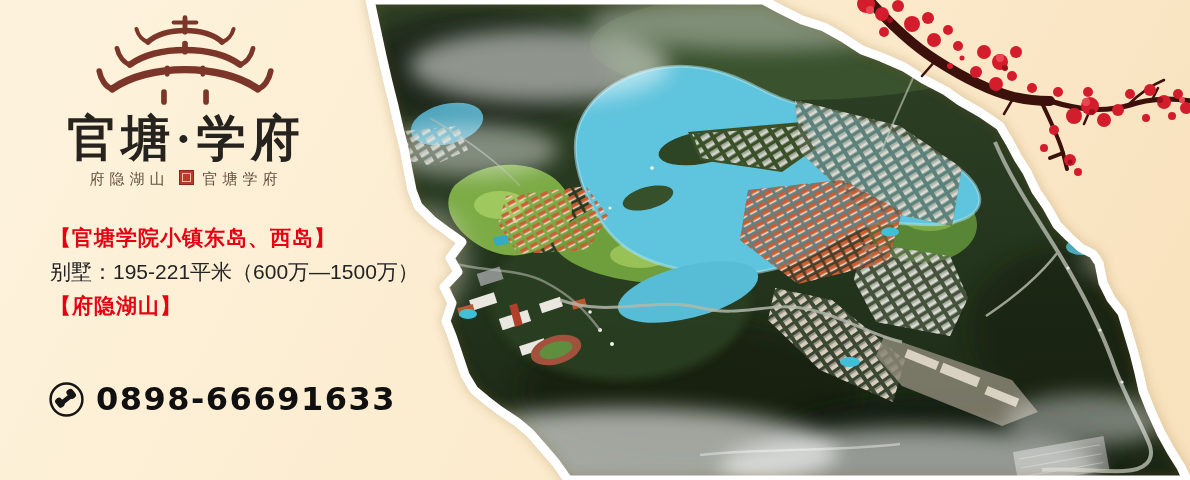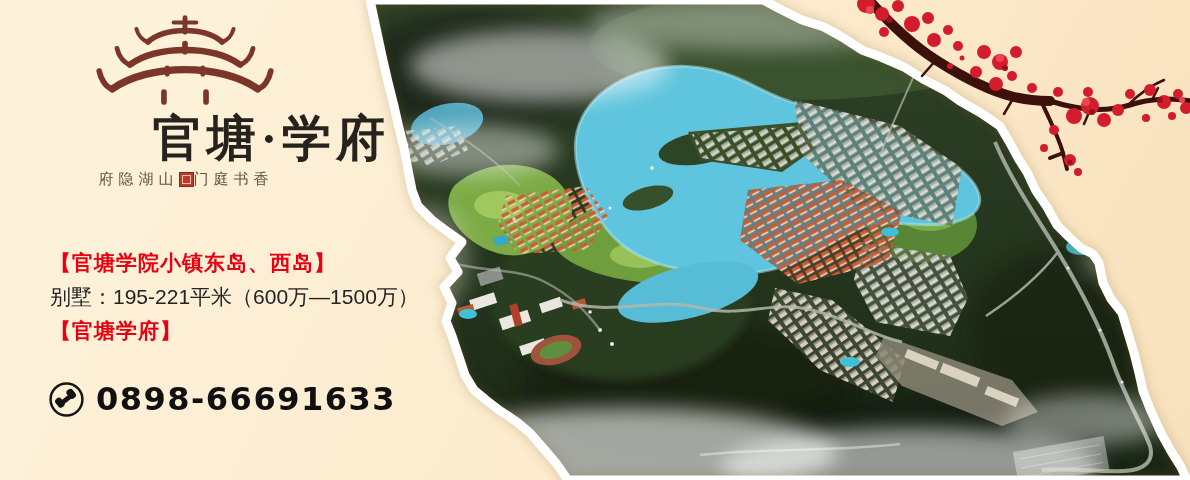--- a/index.html
+++ b/index.html
@@ -6,32 +6,32 @@
   .banner{
     position:relative;width:1190px;height:480px;overflow:hidden;
     background:linear-gradient(118deg,#fdf3dd 0%,#fceccf 48%,#f8e1bc 100%);
     font-family:"Liberation Sans","DejaVu Sans",sans-serif;
   }
   .art{position:absolute;left:0;top:0;width:1190px;height:480px;z-index:1;display:block;}
   .left-panel{position:absolute;left:0;top:0;width:440px;height:480px;z-index:2;}
   .logo{position:absolute;left:96px;top:12px;width:178px;height:94px;}
   .logo svg{width:100%;height:100%;display:block;}
   .brand-title{
-    position:absolute;left:0;top:106px;width:372px;text-align:right;
+    position:absolute;left:0;top:106px;width:372px;text-align:center;
     font-family:"Liberation Serif","DejaVu Serif",serif;font-weight:700;
-    font-size:49px;letter-spacing:5px;color:#26221d;white-space:nowrap;padding-left:18px;
+    font-size:49px;letter-spacing:5px;color:#26221d;white-space:nowrap;
   }
   .brand-subtitle{
     position:absolute;left:0;top:170px;width:372px;
-    display:flex;justify-content:center;align-items:center;
+    display:flex;justify-content:center;gap:9px;
     color:#63503f;font-size:15px;letter-spacing:5px;white-space:nowrap;
   }
   .seal{width:15px;height:15px;background:#bf392b;border:1px solid #8e241c;box-sizing:border-box;position:relative;flex:0 0 auto;}
   .seal::after{content:"";position:absolute;inset:2px;border:1px solid rgba(255,240,220,.75);}
-  .info-block{position:absolute;left:50px;top:222px;width:400px;margin-top:25px;}
+  .info-block{position:absolute;left:50px;top:222px;width:400px;}
   .info-line{font-size:21px;line-height:31px;color:#232323;white-space:nowrap;}
   .info-line.red{color:#e60012;font-weight:700;letter-spacing:1px;}
   .info-line .small{font-size:14px;}
   .phone-row{position:absolute;left:48px;top:380px;display:flex;align-items:center;gap:11px;color:#101010;}
   .phone-icon{width:37px;height:37px;flex:0 0 auto;}
   .phone-icon svg{width:100%;height:100%;display:block;}
   .phone-number{font-size:32px;font-weight:600;letter-spacing:1.5px;font-family:"DejaVu Sans","Liberation Sans",sans-serif;white-space:nowrap;}
 </style>
 </head>
 <body>
@@ -270,32 +270,32 @@
           <path d="M84,96 L84,108 M136,96 L136,108" stroke-width="7"></path>
         </g>
       </svg>
     </div>
 
     <div class="brand-title">官塘·学府</div>
 
     <div class="brand-subtitle">
       <span>府隐湖山</span>
       <span class="seal"></span>
-      <span>门庭书香</span>
+      <span>官塘学府</span>
     </div>
 
     <div class="info-block">
       <div class="info-line red">
         <span>【官塘学院小镇东岛、西岛】</span><span class="small"></span><span></span>
       </div>
       <div class="info-line">
         <span>别墅：195-221平米（600万—1500万）</span><span class="small"></span><span></span>
       </div>
       <div class="info-line red">
-        <span>【官塘学府】</span><span class="small"></span><span></span>
+        <span>【府隐湖山】</span><span class="small"></span><span></span>
       </div>
     </div>
 
     <div class="phone-row">
       <span class="phone-icon">
         <svg viewBox="0 0 36 36" aria-hidden="true">
           <circle cx="18" cy="18" r="15.5" fill="none" stroke="#151515" stroke-width="2.4"></circle>
           <g transform="rotate(-38 18 18)" fill="#151515">
             <rect x="9" y="15.5" width="18" height="4.6" rx="2.3"></rect>
             <rect x="7.5" y="11.5" width="7" height="10" rx="3"></rect>

